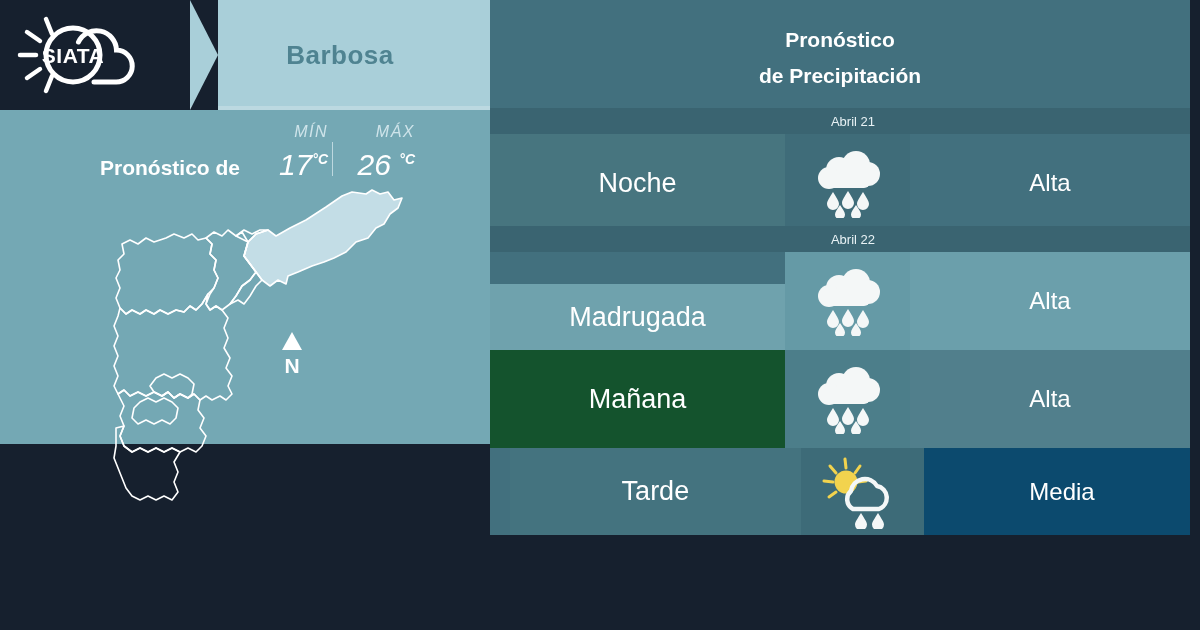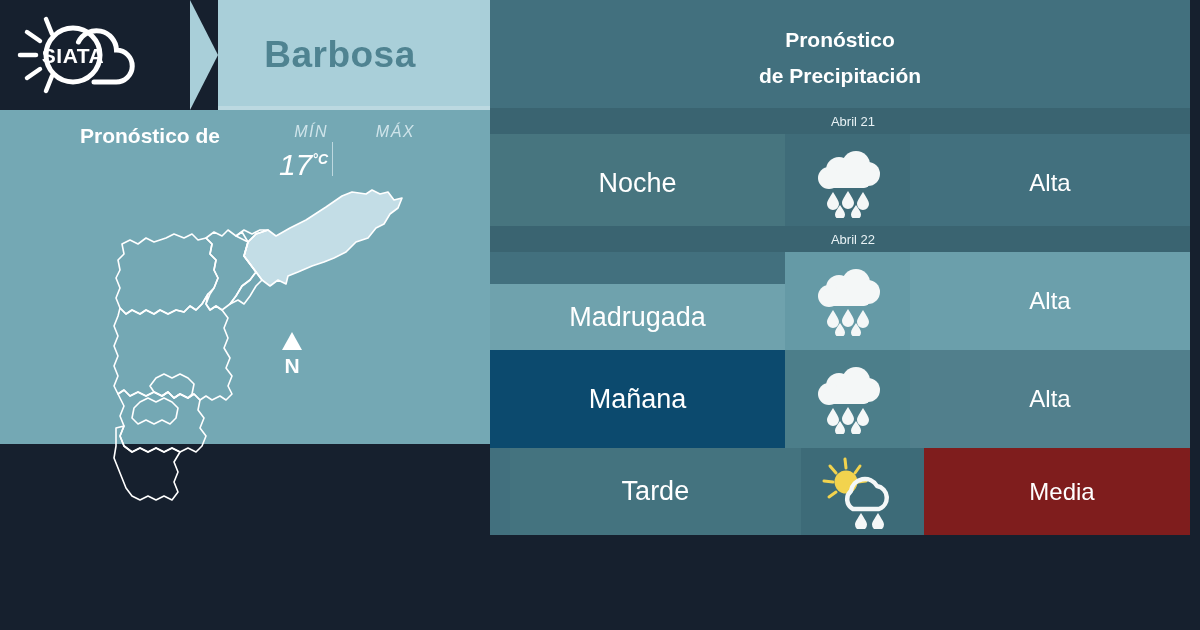--- a/index.html
+++ b/index.html
@@ -13,26 +13,26 @@
 
   
   .left-col{position:absolute;left:0;top:0;width:490px;height:444px;background:#74a8b4;}
   .title-band{position:absolute;left:0;top:0;width:490px;height:110px;background:#a9cfd9;}
   .logo-flag{position:absolute;left:0;top:0;width:190px;height:110px;background:#16202e;z-index:3;}
   .flag-point{position:absolute;left:190px;top:0;width:0;height:0;z-index:3;
     border-top:55px solid #16202e;border-bottom:55px solid #16202e;border-left:28px solid transparent;}
   .logo-wrap{position:absolute;left:16px;top:12px;width:140px;height:86px;z-index:4;}
   .city-name{position:absolute;left:190px;top:0;width:300px;height:110px;
     display:flex;align-items:center;justify-content:center;
-    color:#4f8391;font-size:37px;font-weight:bold;letter-spacing:.5px;}
+    color:#4f8391;font-size:26px;font-weight:bold;letter-spacing:.5px;}
   .band-edge{position:absolute;left:0;top:106px;width:490px;height:4px;background:#bcd9e1;}
 
   .temp-block{position:absolute;left:60px;top:122px;width:400px;height:70px;
     display:flex;align-items:flex-start;}
-  .temp-label{color:#ffffff;font-size:21px;font-weight:bold;line-height:27px;text-align:center;width:180px;}
+  .temp-label{color:#ffffff;font-size:21px;font-weight:bold;line-height:27px;text-align:right;width:180px;margin-top:32px;}
   .temp-vals{display:flex;align-items:flex-start;margin-left:10px;}
   .tcol{width:78px;text-align:right;font-style:italic;}
   .tcol .cap{color:#cfe4ea;font-size:16px;letter-spacing:1.5px;line-height:20px;}
   .tcol .val{color:#ffffff;font-size:30px;line-height:34px;font-weight:300;}
   .tcol .val sup{font-size:14px;font-weight:bold;vertical-align:super;}
   .tdiv{width:1px;height:34px;background:#cfe4ea;margin:20px 4px 0 4px;opacity:.8;}
 
   .map-area{position:absolute;left:80px;top:180px;width:350px;height:350px;}
   .north{position:absolute;left:278px;top:330px;width:28px;height:52px;color:#fff;text-align:center;}
   .north .nletter{font-size:21px;font-weight:bold;line-height:20px;}
@@ -45,22 +45,22 @@
   .date-strip{position:absolute;left:490px;width:710px;height:26px;background:#3a6471;
     display:flex;align-items:center;justify-content:center;color:#e8f2f5;font-size:13px;padding-left:8px;}
   .frow{position:absolute;left:490px;width:710px;height:98px;display:flex;}
   .c-period{width:295px;display:flex;align-items:center;justify-content:center;
     color:#ffffff;font-size:27px;font-weight:300;}
   .c-icon{width:125px;display:flex;align-items:center;justify-content:center;}
   .c-level{width:280px;display:flex;align-items:center;justify-content:center;
     color:#ffffff;font-size:24px;font-weight:300;}
   .row-a .c-period{background:#47757f;} .row-a .c-icon{background:#3f6c79;} .row-a .c-level{background:#42707e;}
   .row-b .c-period{background:#6fa2ad;margin-top:32px;} .row-b .c-icon{background:#659aa6;} .row-b .c-level{background:#6b9fab;}
-  .row-c .c-period{background:#0c4a6e;text-align:right;} .row-c .c-icon{background:#4c7e8a;} .row-c .c-level{background:#517f8c;}
-  .row-d .c-period{background:#44737f;margin-left:20px;} .row-d .c-icon{background:#3d6b78;} .row-d .c-level{background:#7f1d1d;}
+  .row-c .c-period{background:#14532d;text-align:right;} .row-c .c-icon{background:#4c7e8a;} .row-c .c-level{background:#517f8c;}
+  .row-d .c-period{background:#44737f;margin-left:20px;} .row-d .c-icon{background:#3d6b78;} .row-d .c-level{background:#0c4a6e;}
   .right-edge{position:absolute;left:1190px;top:0;width:10px;height:535px;background:#16202e;}
 
   
   .footer{position:absolute;left:0;top:535px;width:1200px;height:95px;background:#16202e;}
 </style>
 </head>
 <body>
 
 <div class="poster">
 
@@ -92,20 +92,21 @@
         <div>Pronóstico de</div>
       </div>
       <div class="temp-vals">
         <div class="tcol">
           <div class="cap">MÍN</div>
           <div class="val"><span>17</span><sup>°C</sup></div>
         </div>
         <div class="tdiv"></div>
         <div class="tcol">
           <div class="cap">MÁX</div>
+          <div class="val"><span>26</span> <sup>°C</sup></div>
         </div>
       </div>
     </div>
 
     <div class="map-area">
       <svg width="350" height="350" viewBox="0 0 350 350">
         <g fill="none" stroke="#ffffff" stroke-width="1.6" stroke-linejoin="round">
           <path d="M168 62 L176 54 L188 50 L196 56 L210 48 L226 40 L246 27 L262 16 L272 12 L286 14 L292 10 L300 14 L308 12 L314 20 L322 18 L318 28 L310 34 L304 44 L296 48 L288 58 L276 62 L266 72 L254 78 L244 82 L232 86 L218 92 L208 96 L206 104 L198 100 L190 106 L182 100 L176 92 L170 84 L164 76 Z" fill="#c3dde6"></path>
           <path d="M86 58 L94 54 L104 58 L112 54 L118 60 L126 58 L132 64 L130 74 L136 80 L134 90 L138 98 L134 108 L128 114 L122 124 L116 130 L110 126 L104 132 L96 130 L88 134 L80 130 L74 134 L66 130 L60 134 L52 130 L46 134 L40 128 L36 118 L40 108 L36 98 L40 90 L38 80 L44 74 L42 64 L50 60 L58 64 L66 58 L74 62 Z"></path>
           <path d="M126 58 L134 52 L142 56 L148 50 L156 56 L162 52 L168 62 L164 76 L170 84 L176 92 L170 100 L162 106 L156 116 L150 124 L142 130 L136 126 L130 130 L126 124 L130 114 L134 108 L138 98 L134 90 L136 80 L130 74 L132 64 Z"></path>

